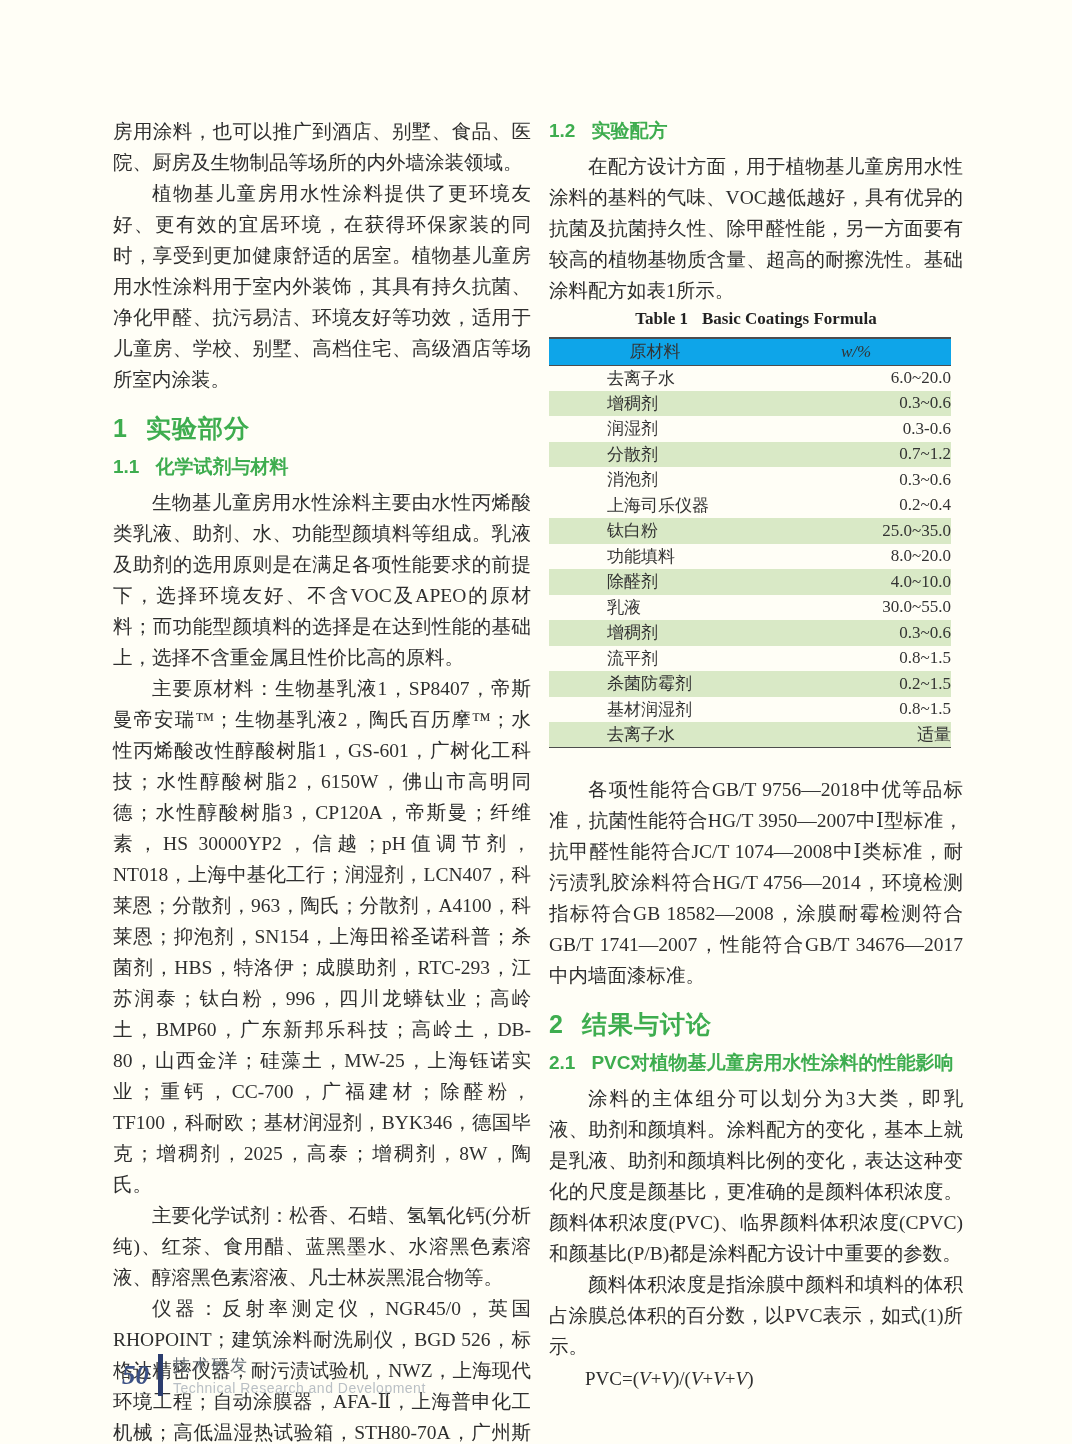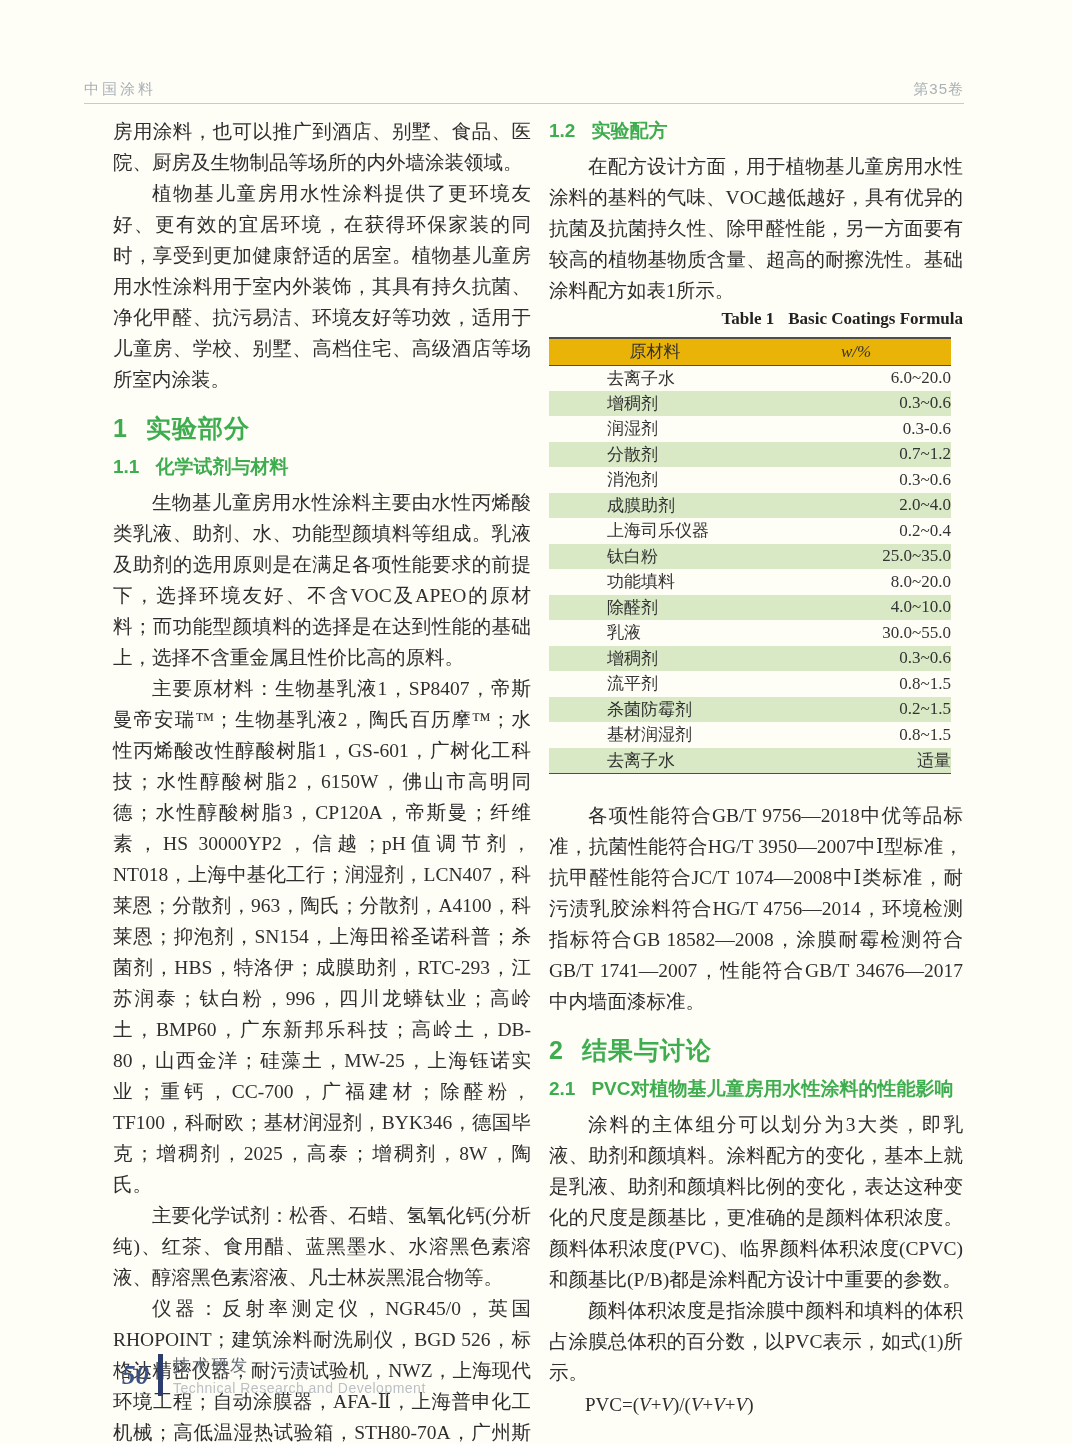--- a/index.html
+++ b/index.html
@@ -43,31 +43,31 @@
     margin:4px 0 7px 0;
   }
   h3.subsec .h-num { margin-right:16px; font-weight:bold; }
   
   .tbl-caption-cn {
     margin-top:22px; text-align:center; font-weight:bold;
     font-size:17.5px; color:#222;
   }
   .tbl-caption-cn .cap-label { margin-right:14px; }
   .tbl-caption-en {
-    text-align:right; font-weight:bold; font-size:17px;
+    text-align:center; font-weight:bold; font-size:17px;
     font-family:"Liberation Serif","DejaVu Serif",serif; color:#222;
     margin:3px 0 8px 0;
   }
   .tbl-caption-en .cap-label { margin-right:14px; }
   table.formula-table {
     width:402px; border-collapse:collapse; font-size:17px;
     border-top:2px solid #4d4d4d; border-bottom:1.5px solid #4d4d4d;
   }
   table.formula-table thead tr {
-    background:#eab308; border-bottom:1.5px solid #4d4d4d;
+    background:#0ea5e9; border-bottom:1.5px solid #4d4d4d;
   }
   table.formula-table th {
     font-weight:normal; height:27px; color:#333;
   }
   table.formula-table th.th-val { font-style:italic; font-family:"Liberation Serif",serif; }
   table.formula-table td { height:25.5px; color:#333; }
   table.formula-table td:first-child { padding-left:58px; width:212px; }
   table.formula-table td:last-child { text-align:right;margin-top:32px; }
   table.formula-table tr.green { background:#d9e9c6;padding-left:17px; }
   
@@ -93,24 +93,20 @@
     font-family:"Liberation Sans","DejaVu Sans",sans-serif;
     font-size:14px; color:#b9bfc4; margin-top:3px; letter-spacing:0.5px;
   }
   .spacer-top { height:2px; }
 </style>
 </head>
 <body>
 
 <div class="page">
 
-  <div class="header">
-    <span class="journal">中国涂料</span>
-    <span class="vol">第35卷</span>
-  </div>
 
   <div class="columns">
 
     <div class="col-left">
       <p class="body-text no-indent">房用涂料，也可以推广到酒店、别墅、食品、医院、厨房及生物制品等场所的内外墙涂装领域。</p>
       <p class="body-text">植物基儿童房用水性涂料提供了更环境友好、更有效的宜居环境，在获得环保家装的同时，享受到更加健康舒适的居室。植物基儿童房用水性涂料用于室内外装饰，其具有持久抗菌、净化甲醛、抗污易洁、环境友好等功效，适用于儿童房、学校、别墅、高档住宅、高级酒店等场所室内涂装。</p>
 
       <h2 class="sec">
         <span class="h-num">1</span><span>实验部分</span>
       </h2>
@@ -156,24 +152,20 @@
               <td>0.3-0.6</td>
             </tr>
             <tr class="green">
               <td>分散剂</td>
               <td>0.7~1.2</td>
             </tr>
             <tr>
               <td>消泡剂</td>
               <td>0.3~0.6</td>
             </tr>
-            <tr class="green">
-              <td>成膜助剂</td>
-              <td>2.0~4.0</td>
-            </tr>
             <tr>
               <td>上海司乐仪器</td>
               <td>0.2~0.4</td>
             </tr>
             <tr class="green">
               <td>钛白粉</td>
               <td>25.0~35.0</td>
             </tr>
             <tr>
               <td>功能填料</td>

